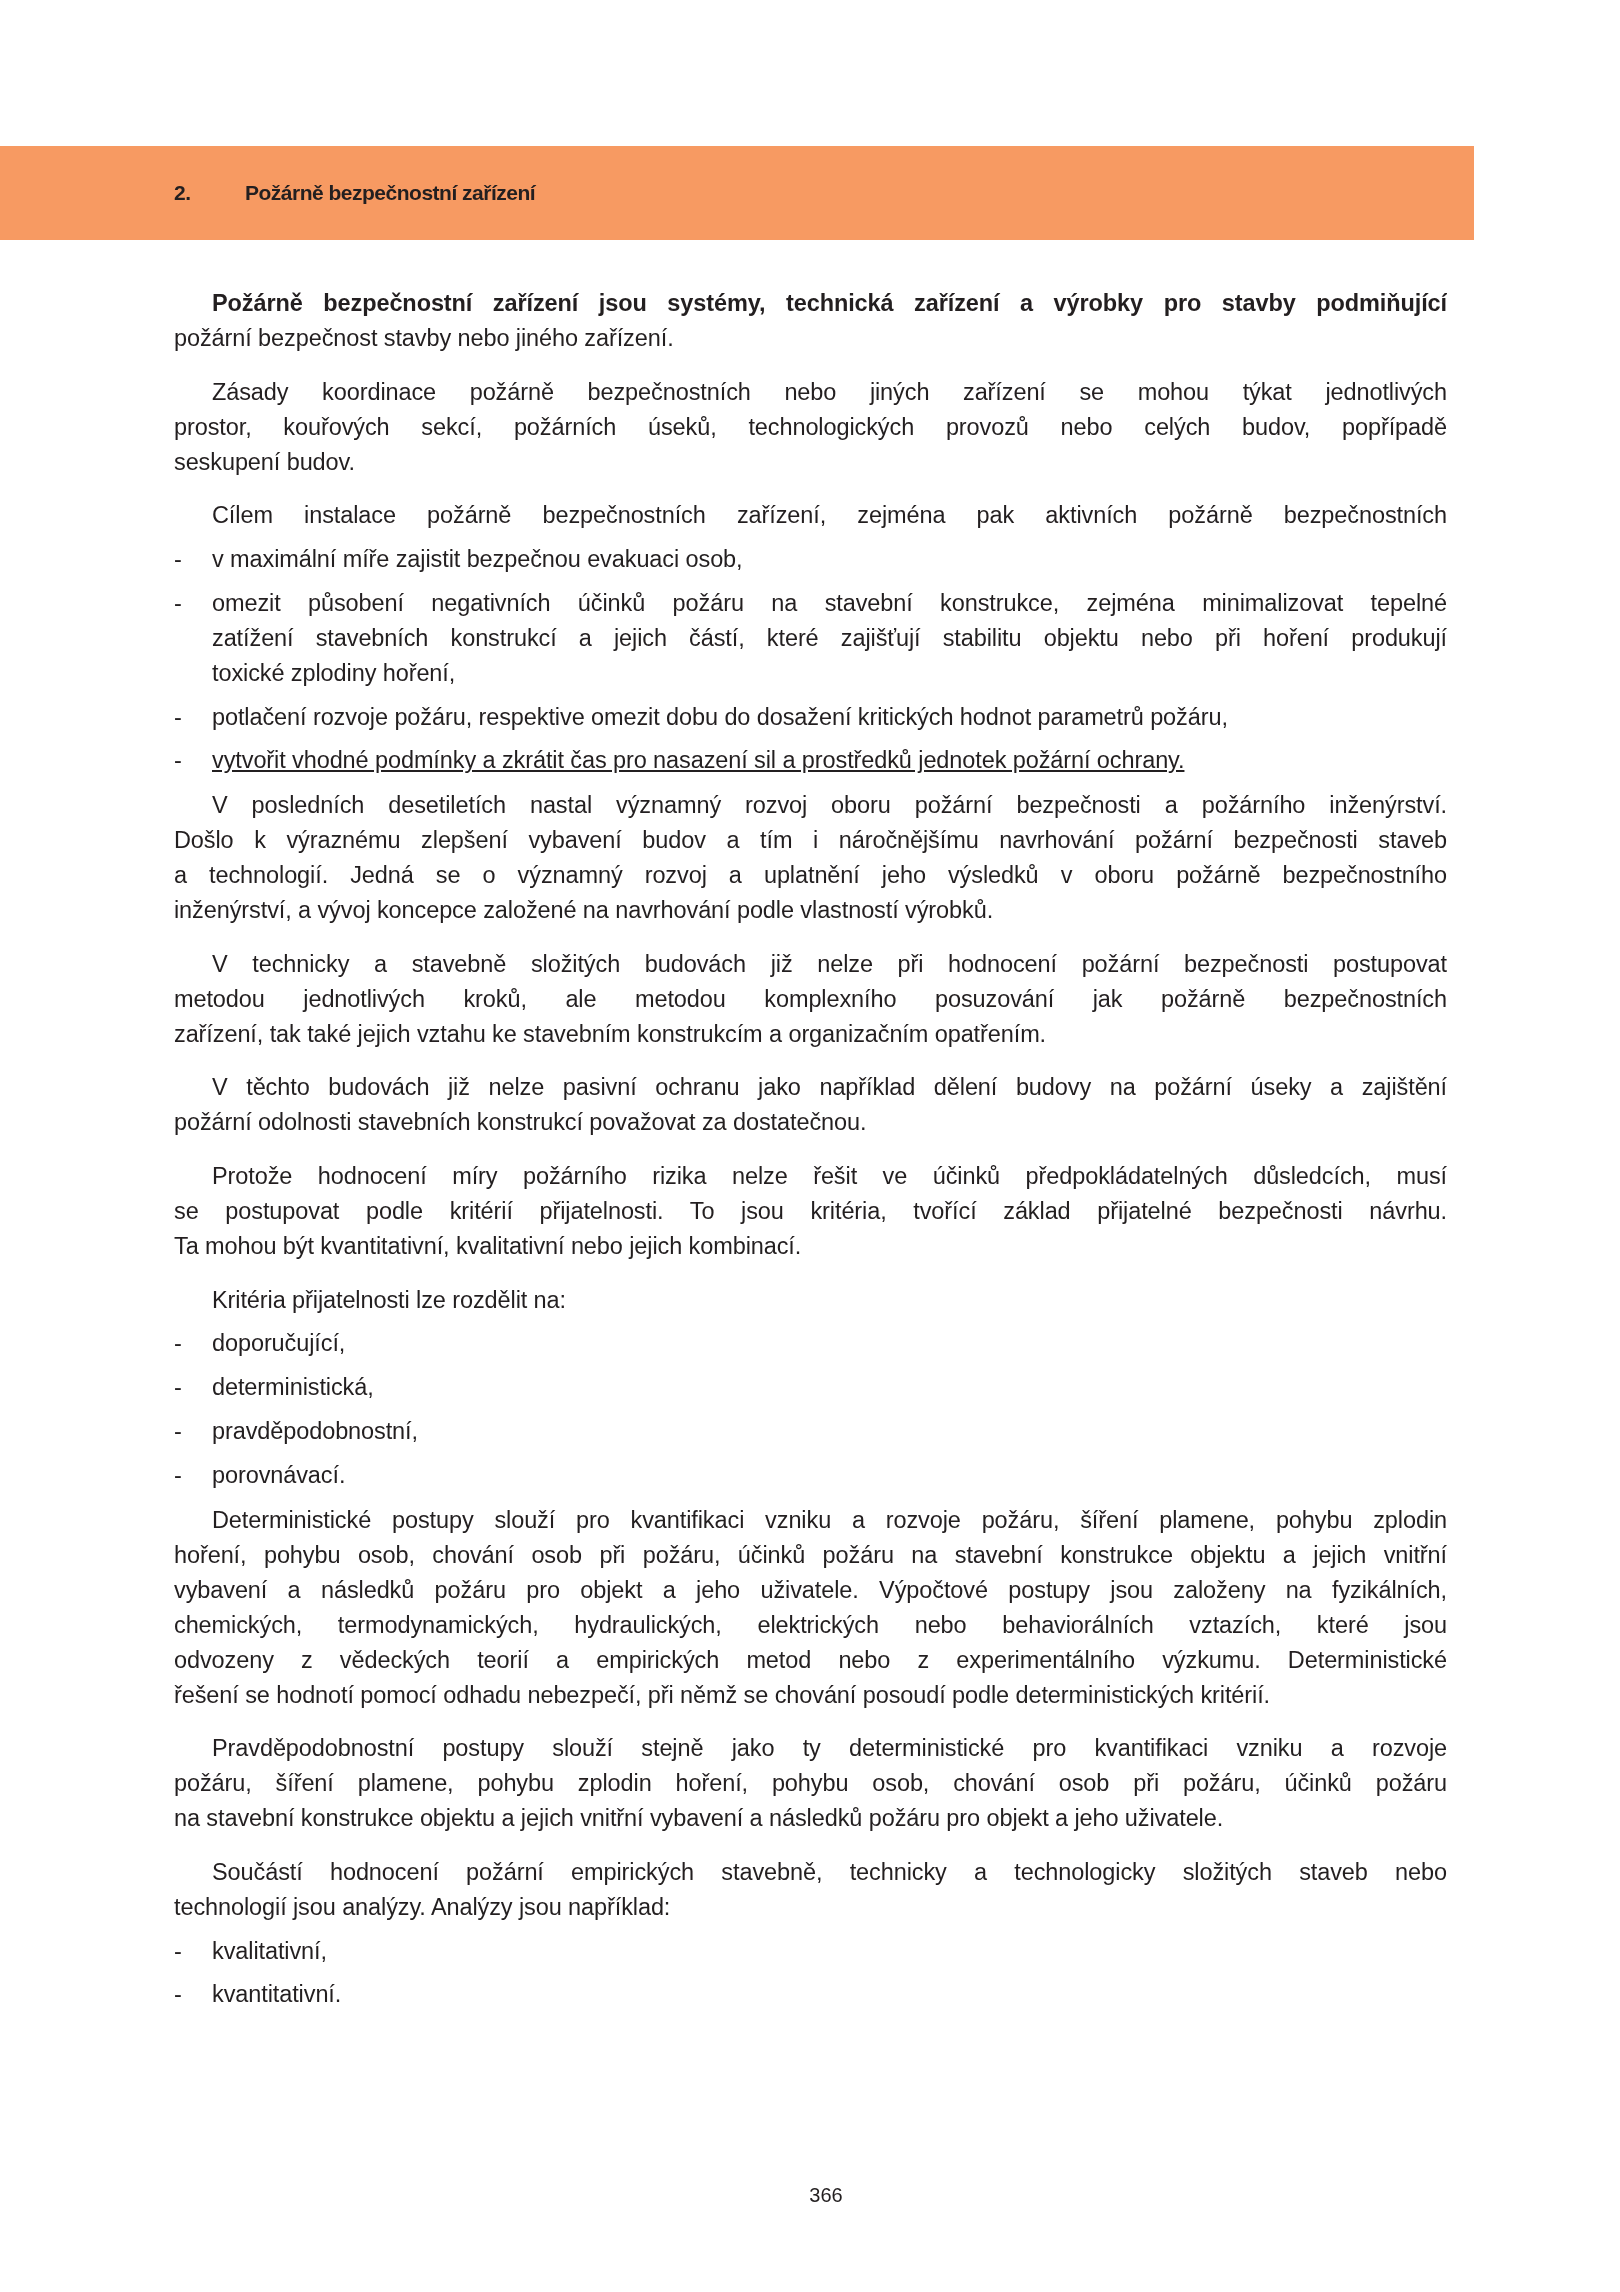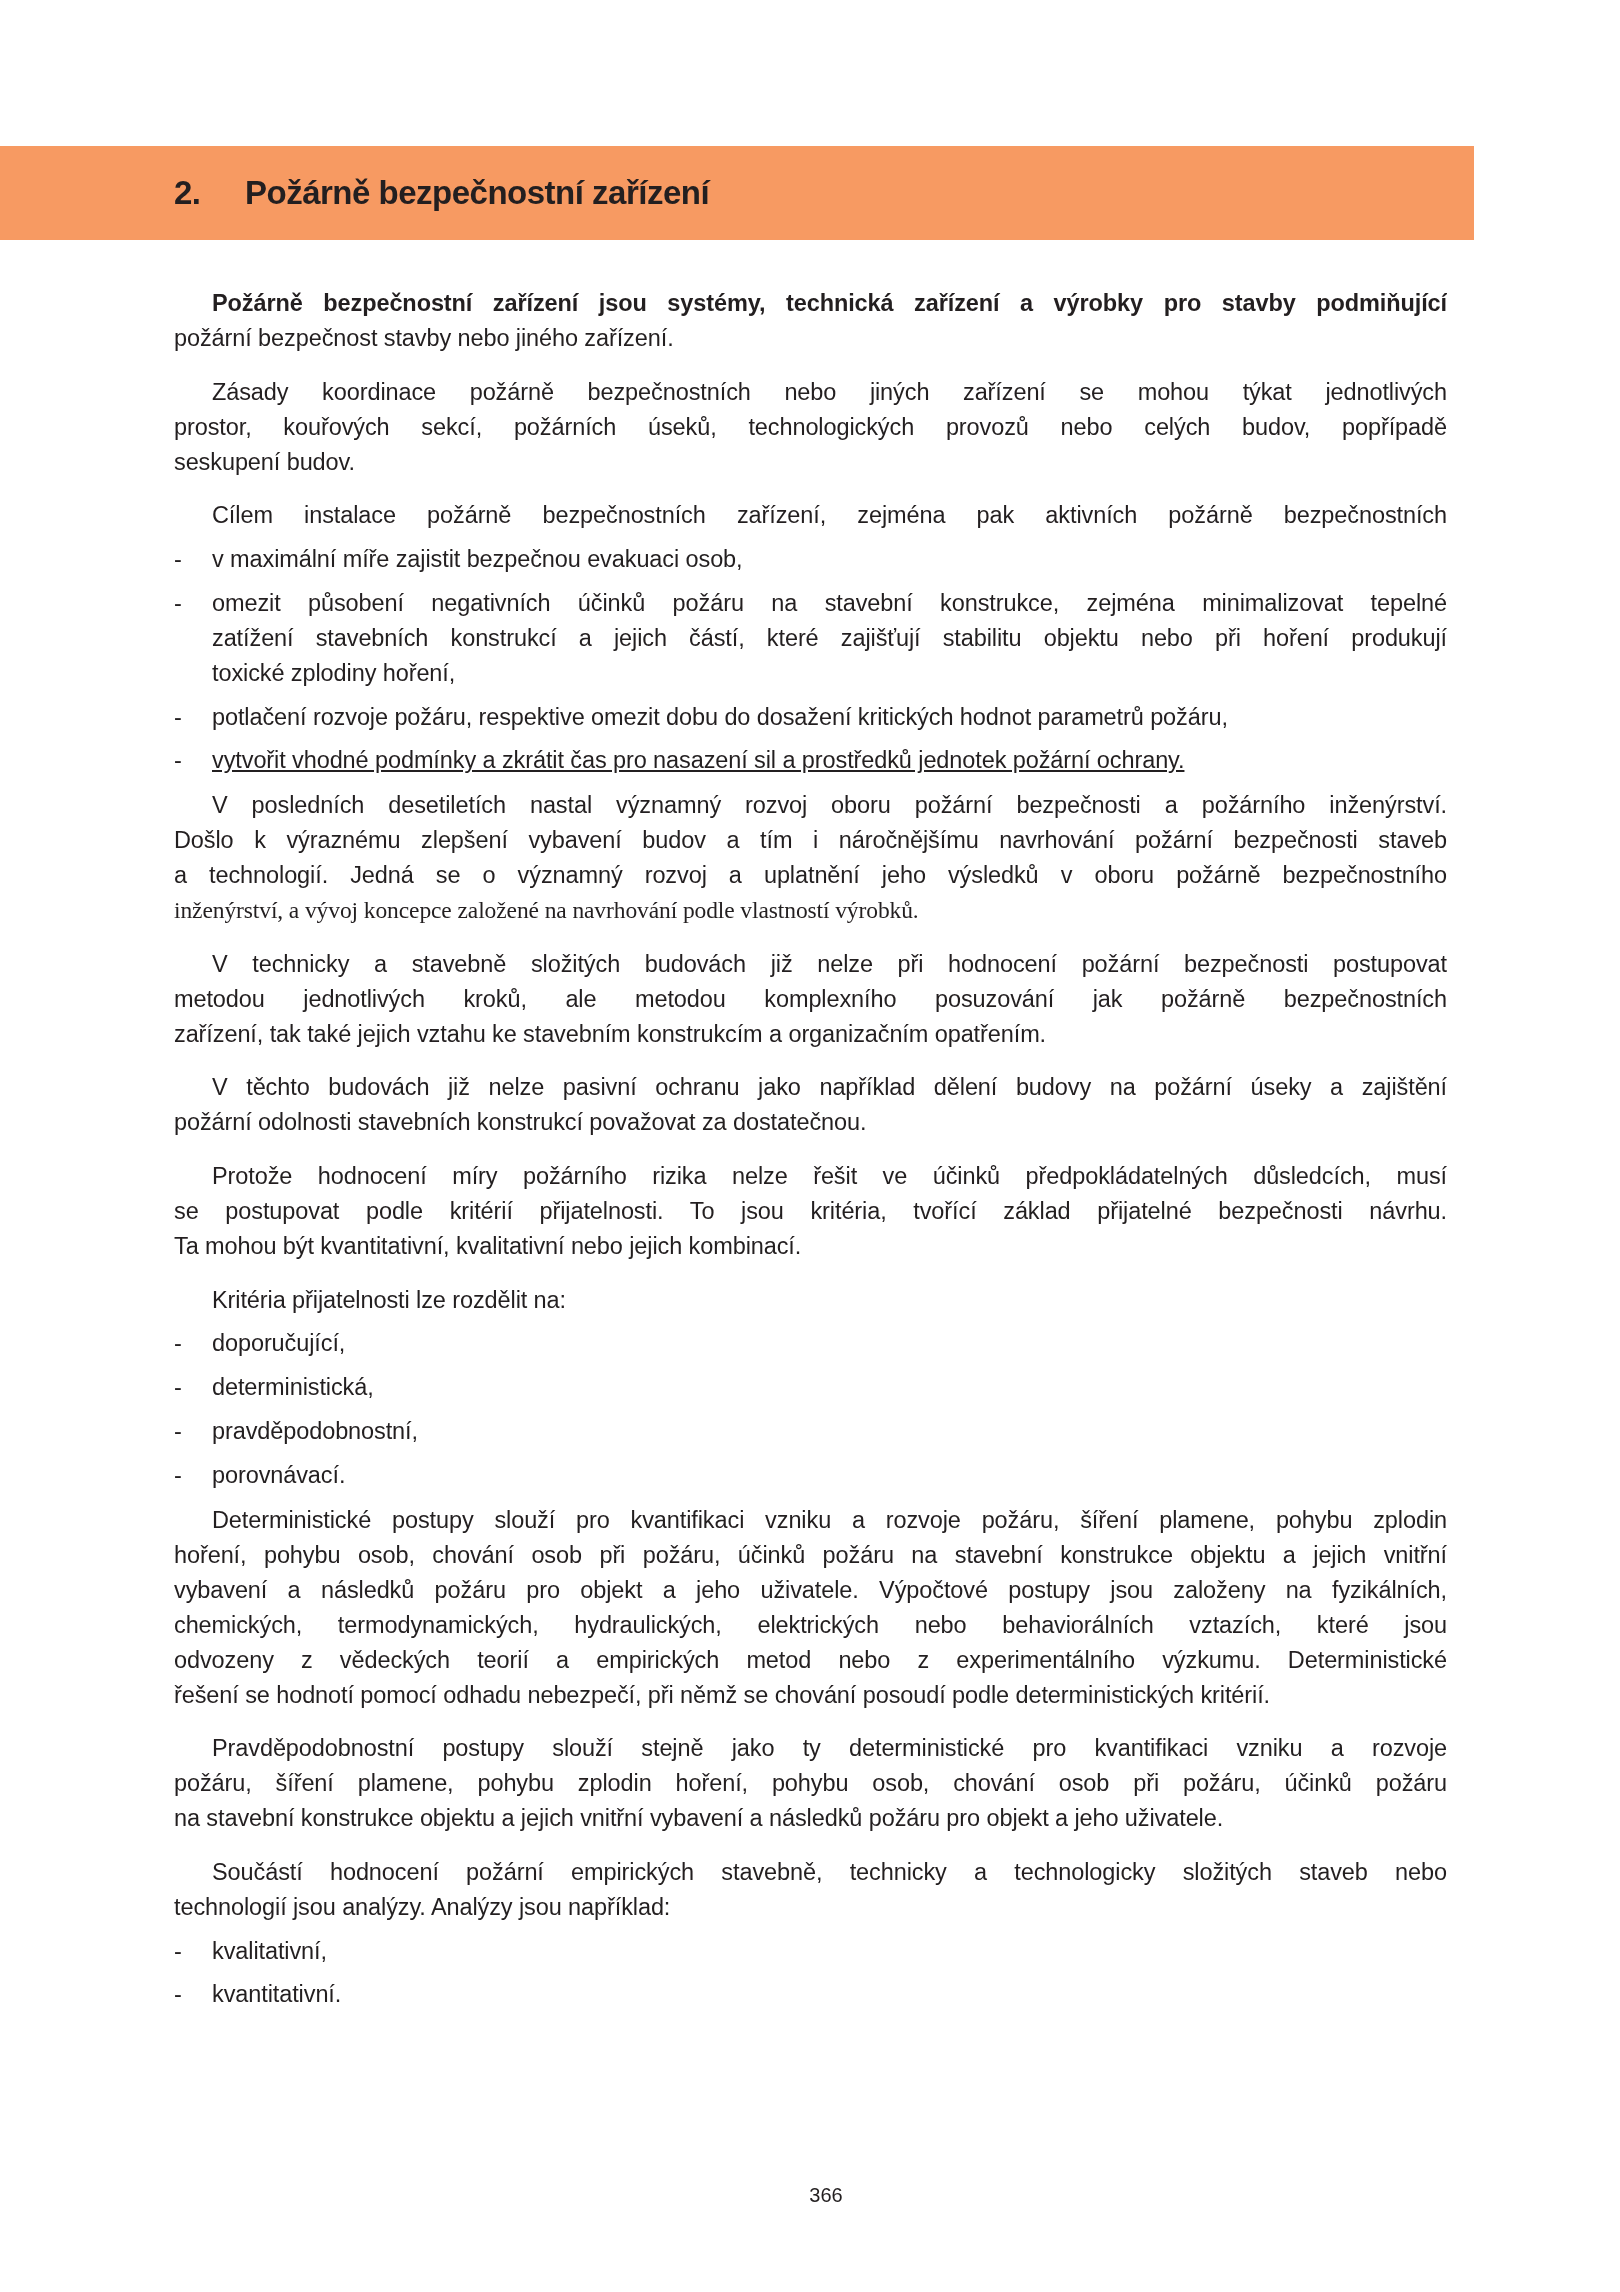--- a/index.html
+++ b/index.html
@@ -20,21 +20,21 @@
       left: 0;
       top: 146px;
       width: 1474px;
       height: 94px;
       background: #f79a62;
     }
     .banner-title {
       position: absolute;
       left: 174px;
       top: 173px;
-      font-size: 33px;
+      font-size: 21px;
       font-weight: bold;
       letter-spacing: -0.5px;
       white-space: nowrap;
       line-height: 39px;
     }
     .banner-title .num {
       display: inline-block;
       width: 71px;
     }
     .content {
@@ -131,21 +131,21 @@
     <div class="list-item">
       <span class="dash">-</span>
       <span class="line last" style="white-space: nowrap; text-decoration: underline;">vytvořit vhodné podmínky a zkrátit čas pro nasazení sil a prostředků jednotek požární ochrany.</span>
     </div>
   </div>
 
   <div class="para">
     <span class="line indent" style="white-space: nowrap;">V posledních desetiletích nastal významný rozvoj oboru požární bezpečnosti a požárního inženýrství.</span>
     <span class="line" style="white-space: nowrap;">Došlo k výraznému zlepšení vybavení budov a tím i náročnějšímu navrhování požární bezpečnosti staveb</span>
     <span class="line" style="white-space: nowrap;">a technologií. Jedná se o významný rozvoj a uplatnění jeho výsledků v oboru požárně bezpečnostního</span>
-    <span class="line last" style="white-space: nowrap; font-family: Liberation Serif, serif;">inženýrství, a vývoj koncepce založené na navrhování podle vlastností výrobků.</span>
+    <span class="line last" style="white-space: nowrap;">inženýrství, a vývoj koncepce založené na navrhování podle vlastností výrobků.</span>
   </div>
 
   <div class="para">
     <span class="line indent" style="white-space: nowrap;">V technicky a stavebně složitých budovách již nelze při hodnocení požární bezpečnosti postupovat</span>
     <span class="line" style="white-space: nowrap;">metodou jednotlivých kroků, ale metodou komplexního posuzování jak požárně bezpečnostních</span>
     <span class="line last" style="white-space: nowrap;">zařízení, tak také jejich vztahu ke stavebním konstrukcím a organizačním opatřením.</span>
   </div>
 
   <div class="para">
     <span class="line indent" style="white-space: nowrap;">V těchto budovách již nelze pasivní ochranu jako například dělení budovy na požární úseky a zajištění</span>

